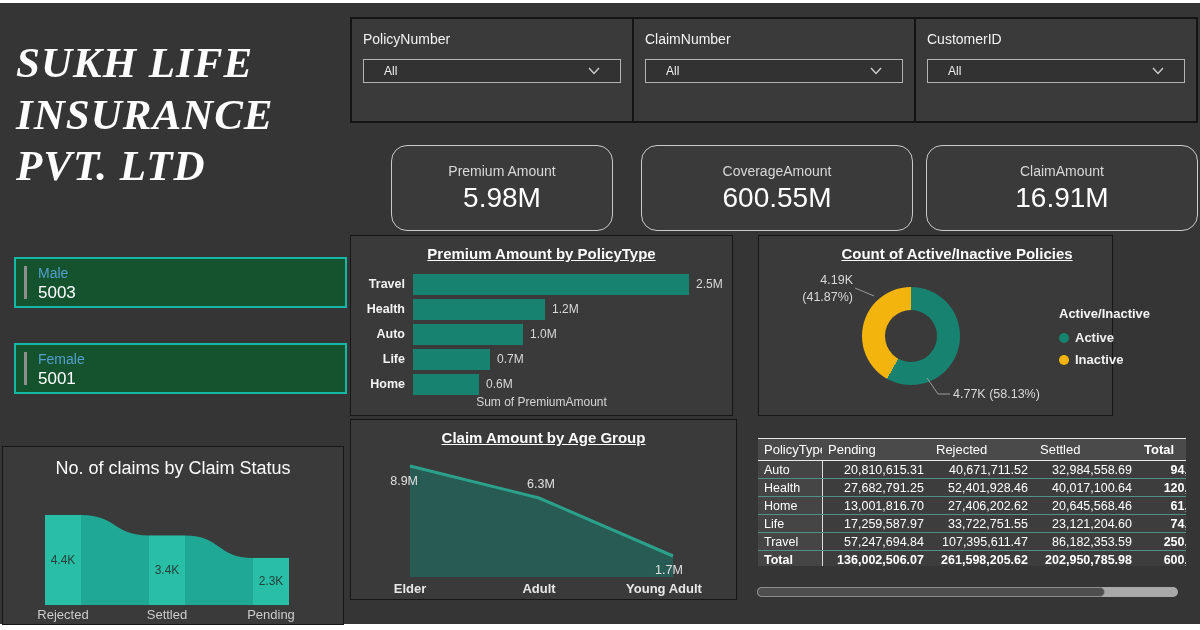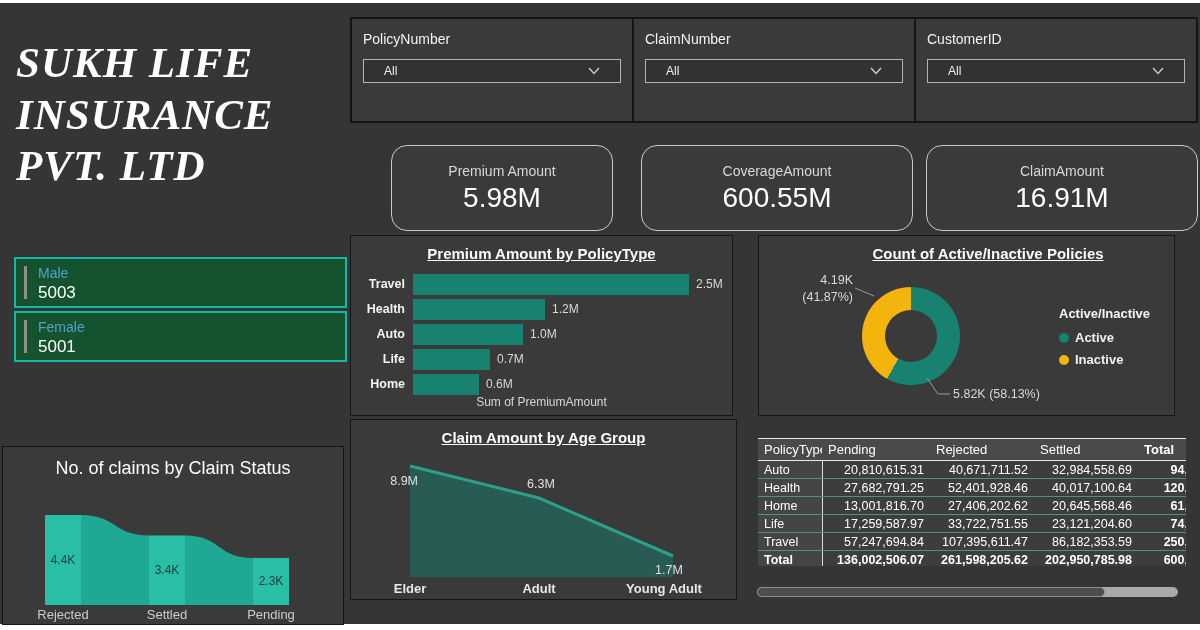--- a/index.html
+++ b/index.html
@@ -108,21 +108,21 @@
   <div class="kpi" style="left:926px;width:272px;">
     <div class="kpi-label">ClaimAmount</div>
     <div class="kpi-value">16.91M</div>
   </div>
 
   <div class="gender-card" style="top:254px;">
     <div class="gvbar"></div>
     <div class="glabel">Male</div>
     <div class="gvalue">5003</div>
   </div>
-  <div class="gender-card" style="top:308px;">
+  <div class="gender-card" style="top:340px;">
     <div class="gvbar"></div>
     <div class="glabel">Female</div>
     <div class="gvalue">5001</div>
   </div>
 
   <div class="panel" style="left:350px;top:232px;width:383px;height:181px;">
     <div class="chart-title">Premium Amount by PolicyType</div>
     <div class="bar-rows" id="bar-rows">
         <div class="bar-row">
           <span class="bar-cat">Travel</span>
@@ -146,33 +146,33 @@
         </div>
         <div class="bar-row">
           <span class="bar-cat">Home</span>
           <div class="bar-fill" style="width: 66px; background: rgb(23, 130, 111);"></div>
           <span class="bar-val">0.6M</span>
         </div>
       </div>
     <div class="axis-title">Sum of PremiumAmount</div>
   </div>
 
-  <div class="panel" style="left:758px;top:232px;width:417px;height:181px;padding-left:43px;">
+  <div class="panel" style="left:758px;top:232px;width:355px;height:181px;padding-left:43px;">
     <div class="chart-title">Count of Active/Inactive Policies</div>
     <div class="donut" id="donut" style="background: conic-gradient(rgb(23, 130, 111) 0deg, rgb(23, 130, 111) 58.13%, rgb(242, 180, 13) 0deg);"></div>
     <div class="donut-hole"></div>
     <svg class="donut-lines" width="417" height="181">
       <polyline points="96,52 115,60" fill="none" stroke="#9a9a9a" stroke-width="1"></polyline>
       <polyline points="168,142 179,158 191,158" fill="none" stroke="#9a9a9a" stroke-width="1"></polyline>
     </svg>
     <div class="callout-top">
       <div>4.19K</div>
       <div>(41.87%)</div>
     </div>
-    <div class="callout-bottom">5.82K (58.13%)</div>
+    <div class="callout-bottom">4.77K (58.13%)</div>
     <div class="legend">
       <div class="legend-title">Active/Inactive</div>
       <div class="legend-item">
         <span class="legend-dot" id="dot-active" style="background: rgb(23, 130, 111);"></span>
         <span class="legend-label">Active</span>
       </div>
       <div class="legend-item">
         <span class="legend-dot" id="dot-inactive" style="background: rgb(242, 180, 13);"></span>
         <span class="legend-label">Inactive</span>
       </div>

